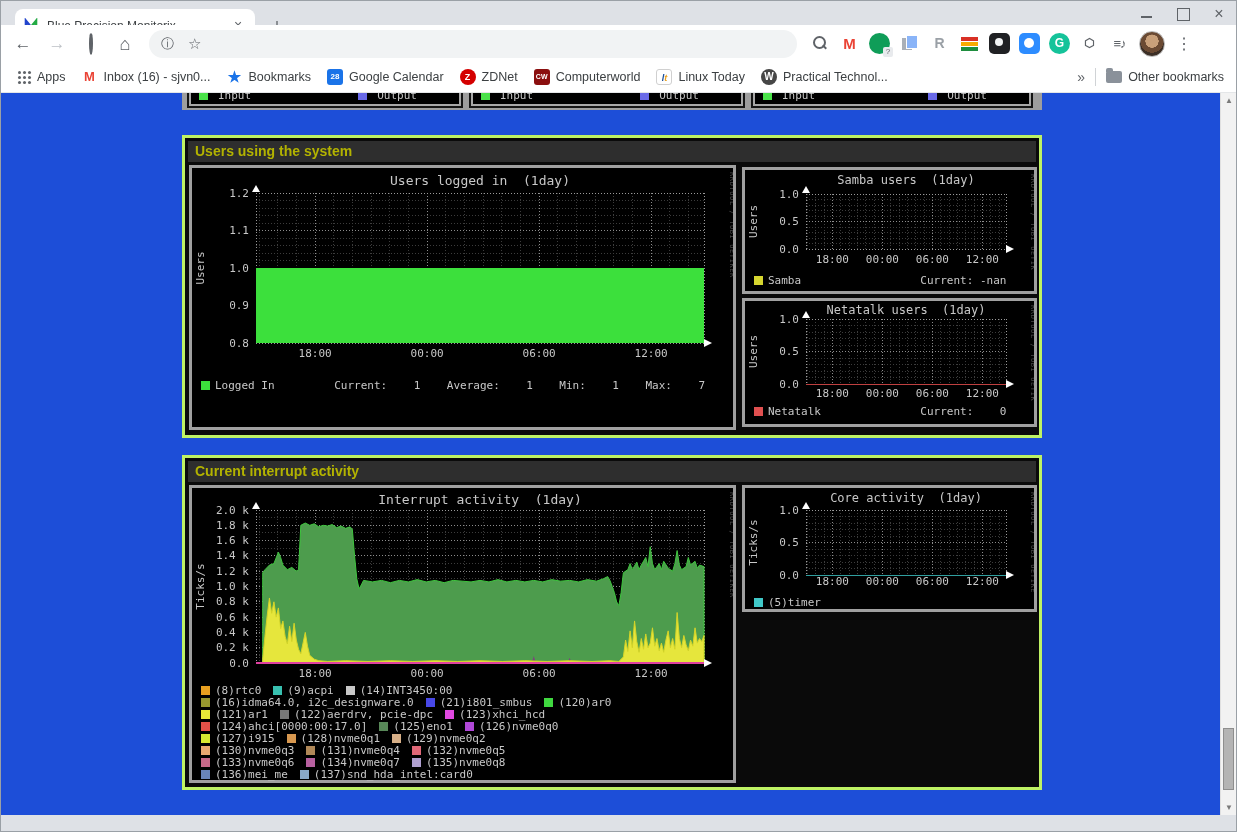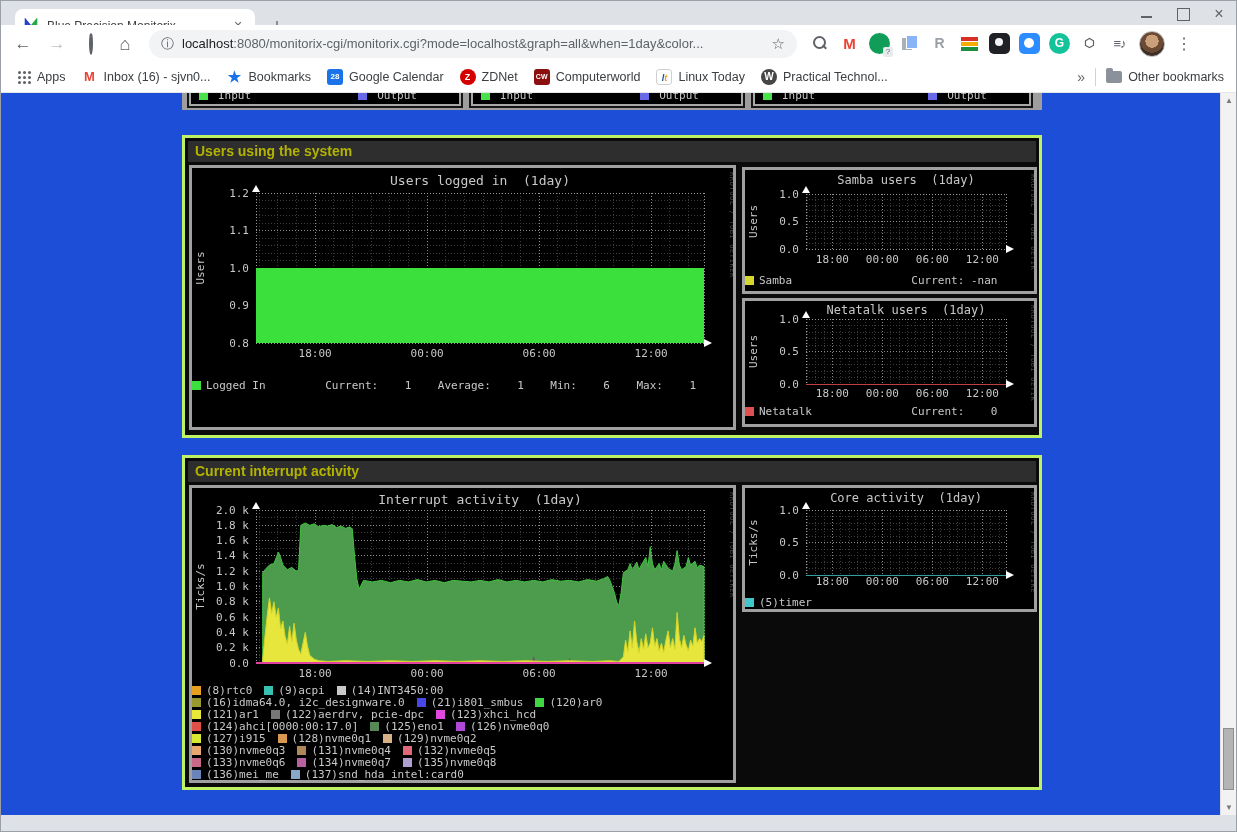--- a/index.html
+++ b/index.html
@@ -81,21 +81,21 @@
   .net-legend { position:absolute; left:0; right:0; bottom:3px; display:flex; justify-content:space-between; padding:0 42px 0 8px; font:11px "DejaVu Sans Mono", monospace; color:#c8c8c8; line-height:11px; }
   .net-item { display:flex; align-items:center; gap:5px; }
 
   .section { position:absolute; left:181px; width:860px; background:#0a0a0a; border:3px solid #bef264; }
   .sec-header { margin:3px 3px 0 3px; height:21px; background:#2e2e2e; line-height:21px; padding-left:7px;
      font-size:14px; font-weight:bold; color:#b3b300; }
   .graph-box { position:absolute; background:#000; border:3px solid #a0a0a0; }
   .gbig { left:4px; width:547px; }
   .gsmall { left:557px; width:295px; }
   .graph-box svg { display:block; }
-  .graph-legend { font:11px "DejaVu Sans Mono", monospace; color:#c8c8c8; }
+  .graph-legend { font:11px "DejaVu Sans Mono", monospace; color:#c8c8c8; padding-left:9px; }
   .lg-row { line-height:12px; height:12px; white-space:nowrap; }
   .lg-item { margin-right:12px; }
   .lg-sq { display:inline-block; width:9px; height:9px; margin-right:5px; vertical-align:-1px; }
   .lg-tx { white-space:pre; }
   .pad-u { padding-top:16px; }
   .pad-s { padding-top:5px; }
   .pad-i { padding-top:5px; }
 
   
   .scroll { position:absolute; right:0; top:0; width:16px; height:722px; background:#f2f2f2; border-left:1px solid #e0e0e0; }
@@ -124,21 +124,20 @@
     </div>
   </div>
 
   <div class="toolbar">
     <span class="nav-ic">←</span>
     <span class="nav-ic nav-fwd">→</span>
     <span class="nav-ic"><span class="reload-ic"></span></span>
     <span class="nav-ic home-ic">⌂</span>
     <div class="urlbar">
       <span class="url-info">ⓘ</span>
-      <span class="url-text"><span class="url-host">localhost</span><span class="url-rest">:8080/monitorix-cgi/monitorix.cgi?mode=localhost&amp;graph=all&amp;when=1day&amp;color...</span></span>
       <span class="url-star">☆</span>
     </div>
     <div class="ext-row">
       <span class="eic eic-search"></span>
       <span class="eic eic-gmail">M</span>
       <span class="eic eic-voice"></span>
       <span class="eic eic-copy"></span>
       <span class="eic eic-r">R</span>
       <span class="eic eic-books"></span>
       <span class="eic eic-keep"></span>
@@ -310,21 +309,21 @@
             <text x="459.136" y="189" text-anchor="middle" font-size="11" fill="#c8c8c8" font-family="DejaVu Sans Mono, monospace" xml:space="preserve">12:00</text>
             <text x="288" y="17" text-anchor="middle" font-size="13" fill="#c8c8c8" font-family="DejaVu Sans Mono, monospace" xml:space="preserve">Users logged in&nbsp; (1day)</text>
             <g transform="translate(12,100) rotate(-90)">
               <text x="0" y="0" text-anchor="middle" font-size="11" fill="#c8c8c8" font-family="DejaVu Sans Mono, monospace" xml:space="preserve">Users</text>
             </g>
             <g transform="translate(538,4) rotate(90)">
               <text x="0" y="0" text-anchor="start" font-size="7" fill="#4a4a4a" font-family="DejaVu Sans Mono, monospace" xml:space="preserve" letter-spacing="0.6">RRDTOOL / TOBI OETIKER</text>
             </g>
           </svg>
           <div class="graph-legend pad-u">
-            <div class="lg-row"><span class="lg-item"><span class="lg-sq" style="background: rgb(60, 224, 60);"></span><span class="lg-tx">Logged In         Current:    1    Average:    1    Min:    6    Max:    1</span></span></div>
+            <div class="lg-row"><span class="lg-item"><span class="lg-sq" style="background: rgb(60, 224, 60);"></span><span class="lg-tx">Logged In         Current:    1    Average:    1    Min:    1    Max:    7</span></span></div>
           </div>
         </div>
       <div class="graph-box gsmall" style="top:29px; height:127px;">
           <svg width="289" height="100" viewBox="0 0 289 100">
             <rect x="0" y="0" width="289" height="100" fill="#000"></rect>
             <line x1="61" y1="79" x2="261" y2="79" stroke="#3c3c3c" stroke-width="1" stroke-dasharray="1,2" shape-rendering="crispEdges"></line>
             <line x1="61" y1="73.5" x2="261" y2="73.5" stroke="#3c3c3c" stroke-width="1" stroke-dasharray="1,2" shape-rendering="crispEdges"></line>
             <line x1="61" y1="68" x2="261" y2="68" stroke="#3c3c3c" stroke-width="1" stroke-dasharray="1,2" shape-rendering="crispEdges"></line>
             <line x1="61" y1="62.5" x2="261" y2="62.5" stroke="#3c3c3c" stroke-width="1" stroke-dasharray="1,2" shape-rendering="crispEdges"></line>
             <line x1="61" y1="57" x2="261" y2="57" stroke="#3c3c3c" stroke-width="1" stroke-dasharray="1,2" shape-rendering="crispEdges"></line>

